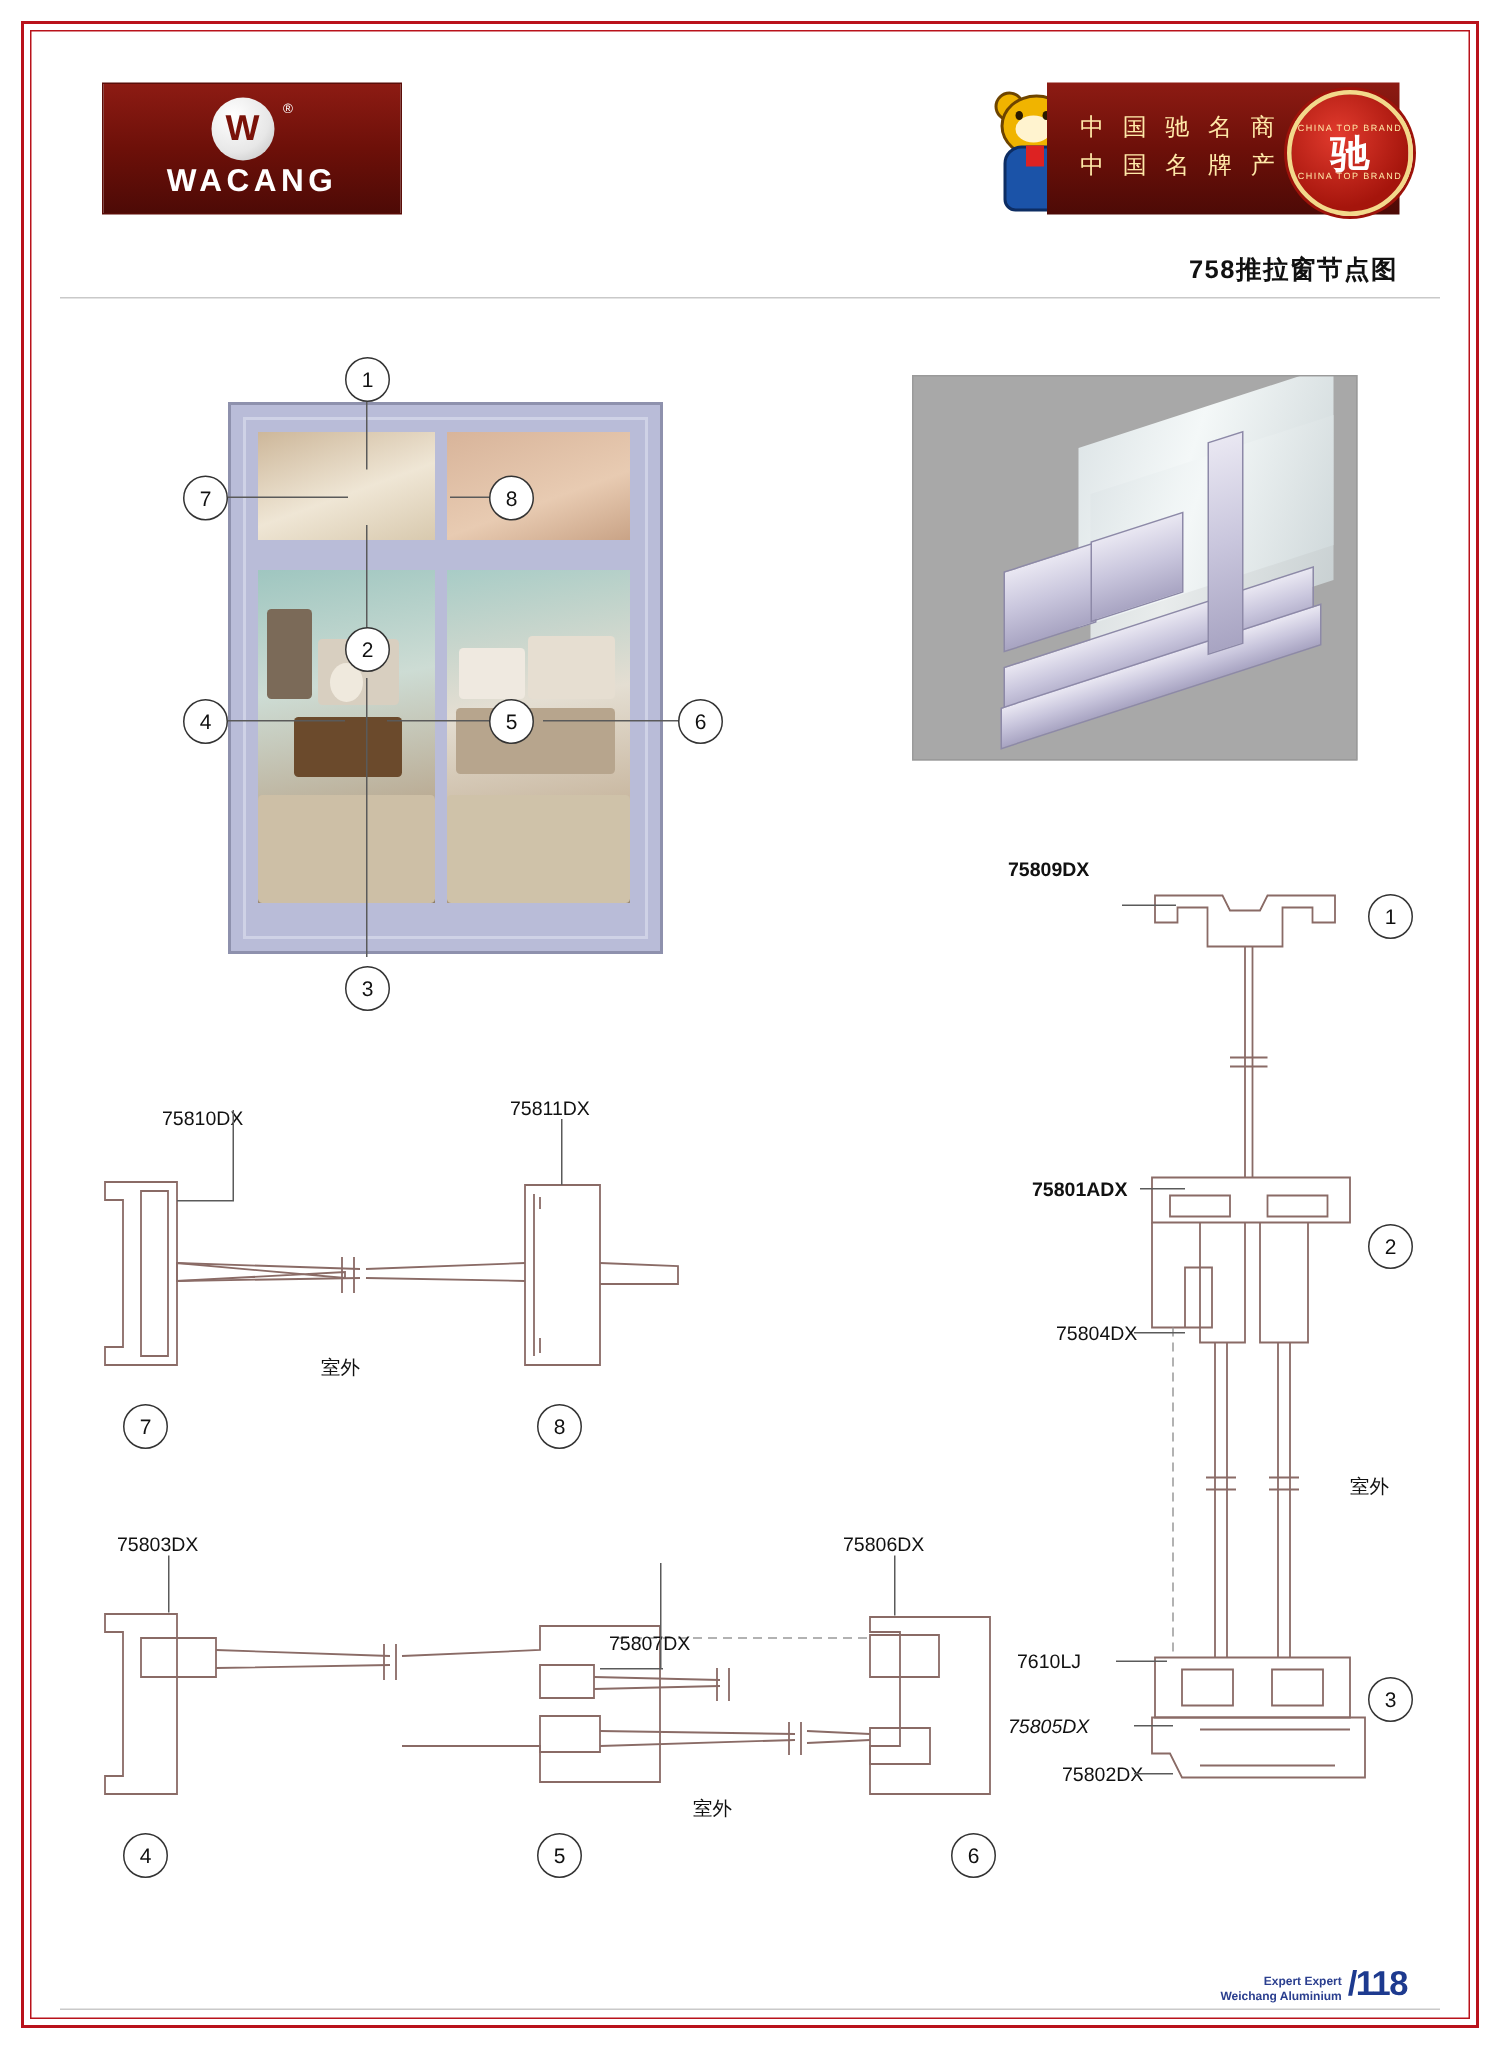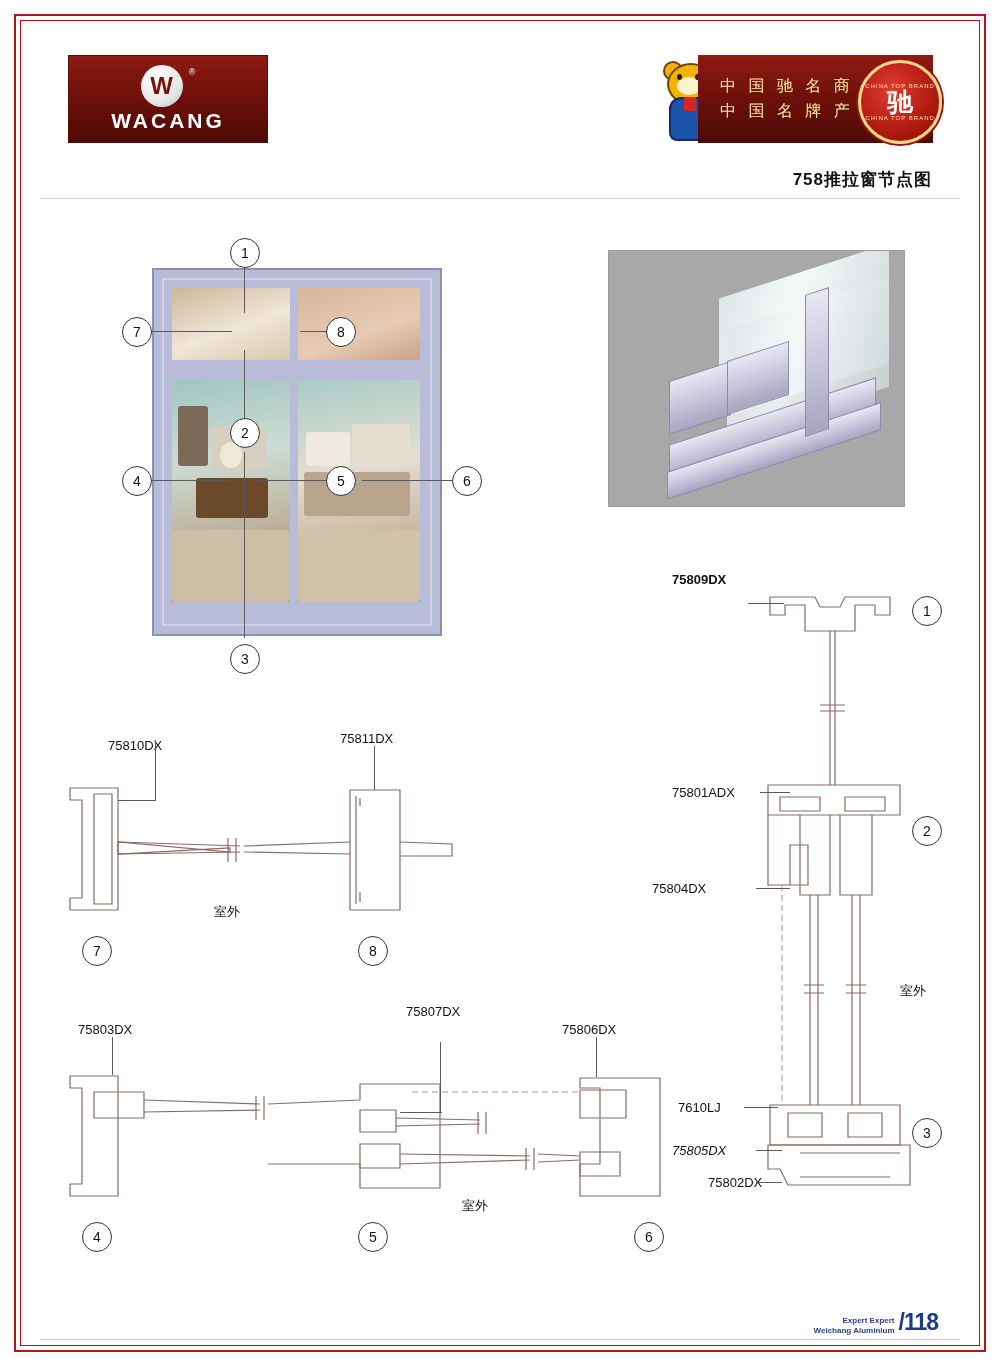--- a/index.html
+++ b/index.html
@@ -181,24 +181,24 @@
     <path class="dash" d="M22,300 L22,520"></path>
     <path class="pf" d="M10,520 L140,520 L140,560 L10,560 Z"></path>
     <path class="pf" d="M28,528 L62,528 L62,552 L28,552 Z M88,528 L122,528 L122,552 L88,552 Z"></path>
     <path class="pf" d="M8,560 L150,560 L150,600 L28,600 L20,584 L8,584 Z"></path>
     <path class="pf" d="M40,568 L140,568 M40,592 L130,592"></path>
   </svg>
 
   <div class="lbl" style="left:672px;top:572px;font-weight:bold;">75809DX</div>
   <div class="lead h" style="left:748px;top:603px;width:36px;"></div>
 
-  <div class="lbl" style="left:672px;top:785px;">75801ADX</div>
+  <div class="lbl" style="left:688px;top:785px;font-weight:bold;">75801ADX</div>
   <div class="lead h" style="left:760px;top:792px;width:30px;"></div>
 
-  <div class="lbl" style="left:652px;top:881px;">75804DX</div>
+  <div class="lbl" style="left:704px;top:881px;">75804DX</div>
   <div class="lead h" style="left:756px;top:888px;width:34px;"></div>
 
   <div class="lbl" style="left:678px;top:1100px;">7610LJ</div>
   <div class="lead h" style="left:744px;top:1107px;width:34px;"></div>
 
   <div class="lbl" style="left:672px;top:1143px;font-style:italic;">75805DX</div>
   <div class="lead h" style="left:756px;top:1150px;width:26px;"></div>
 
   <div class="lbl" style="left:708px;top:1175px;">75802DX</div>
   <div class="lead h" style="left:756px;top:1182px;width:26px;"></div>
@@ -252,21 +252,21 @@
 
     <path class="pf" d="M520,10 L600,10 L600,128 L520,128 L520,96 L540,96 L540,20 L520,20 Z"></path>
     <path class="pf" d="M520,22 L566,22 L566,50 L520,50 Z"></path>
     <path class="pf" d="M478,86 L520,88 M478,94 L520,92"></path>
     <path class="pf" d="M560,84 L520,84 L520,108 L560,108 Z"></path>
   </svg>
 
   <div class="lbl" style="left:78px;top:1022px;">75803DX</div>
   <div class="lead v" style="left:112px;top:1037px;height:38px;"></div>
 
-  <div class="lbl" style="left:406px;top:1004px;">75807DX</div>
+  <div class="lbl" style="left:406px;top:1088px;">75807DX</div>
   <div class="lead v" style="left:440px;top:1042px;height:70px;"></div>
   <div class="lead h" style="left:400px;top:1112px;width:42px;"></div>
 
   <div class="lbl" style="left:562px;top:1022px;">75806DX</div>
   <div class="lead v" style="left:596px;top:1037px;height:40px;"></div>
 
   <div class="lbl-cn" style="left:462px;top:1197px;">室外</div>
 
   <div class="bubble" style="left:82px;top:1222px;">4</div>
   <div class="bubble" style="left:358px;top:1222px;">5</div>

